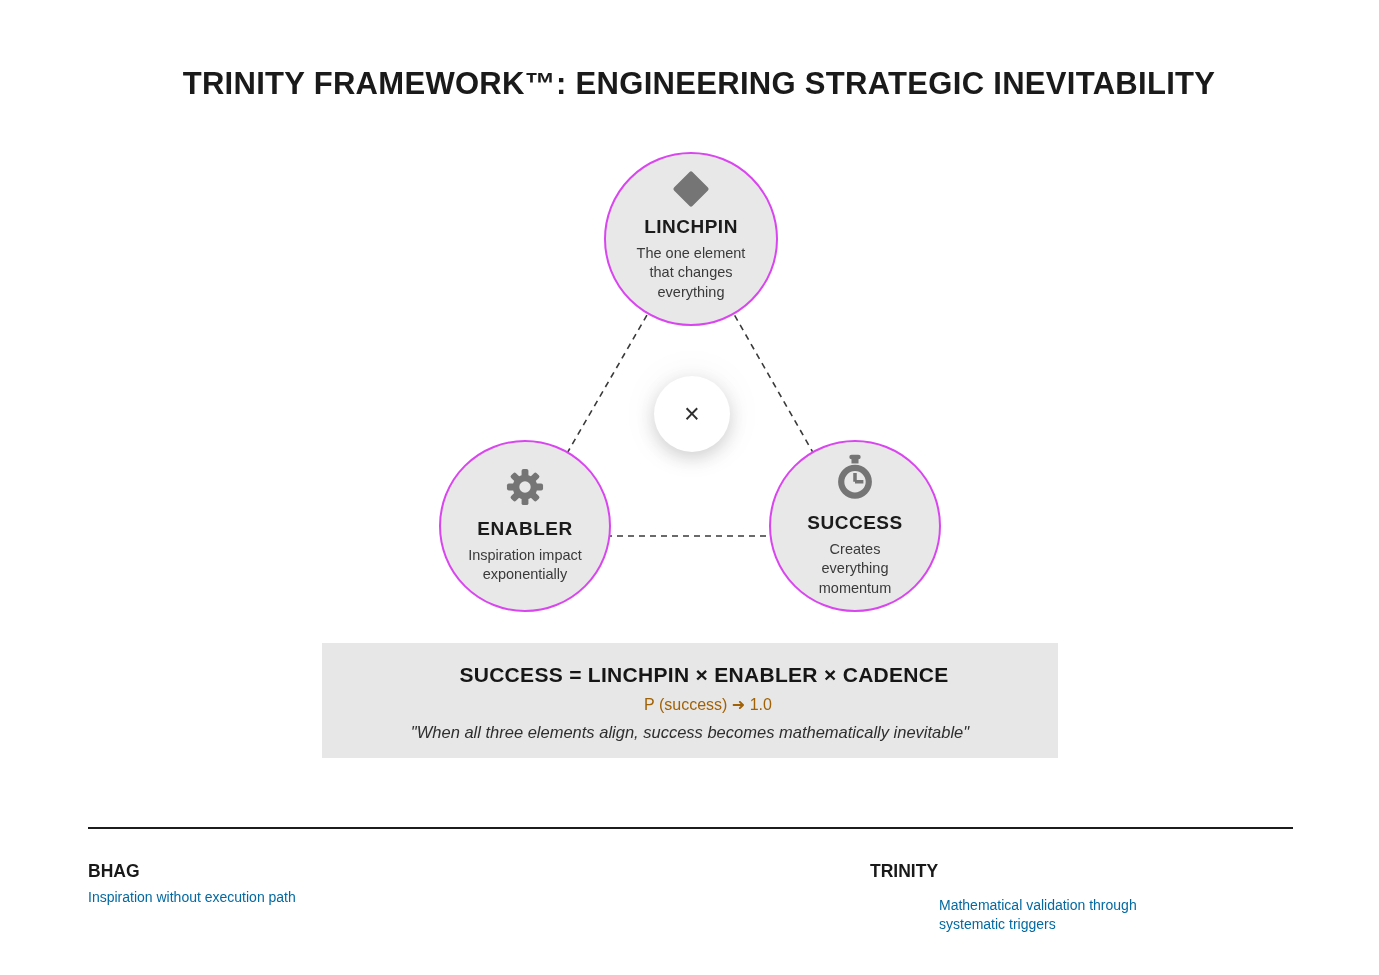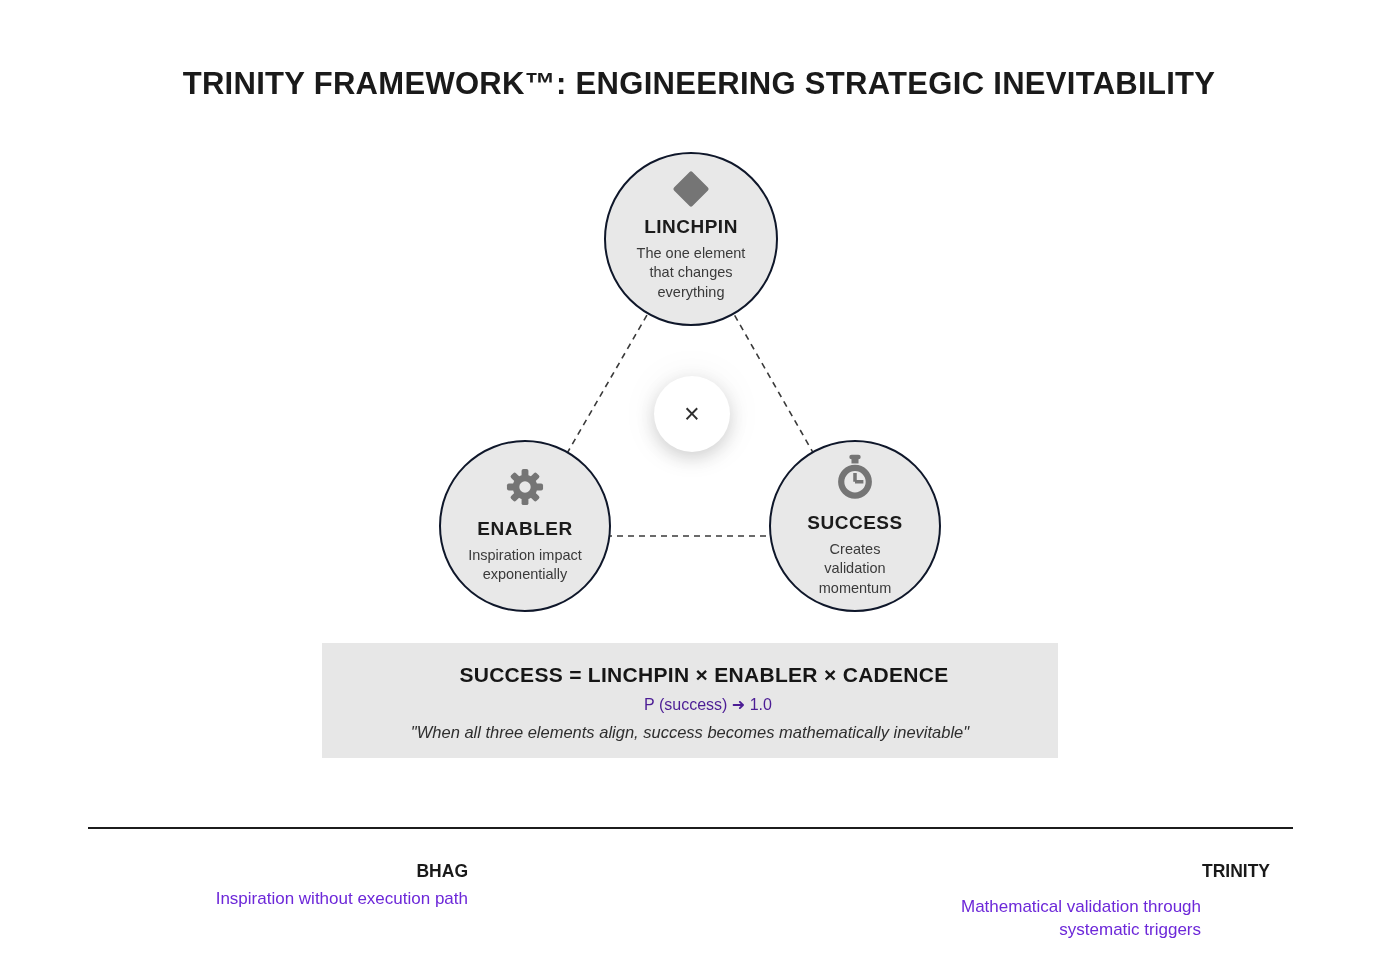--- a/index.html
+++ b/index.html
@@ -25,21 +25,21 @@
   }
   svg.connectors {
     position: absolute;
     top: 0; left: 0;
     z-index: 1;
   }
   .node {
     position: absolute;
     border-radius: 50%;
     background: #e8e8e8;
-    border: 2px solid #0f172a;
+    border: 2px solid #d946ef;
     box-sizing: border-box;
     display: flex;
     flex-direction: column;
     align-items: center;
     justify-content: center;
     text-align: center;
     z-index: 2;
   }
   .node-top   { left: 604px; top: 152px; width: 174px; height: 174px; }
   .node-left  { left: 439px; top: 440px; width: 172px; height: 172px; }
@@ -95,52 +95,52 @@
   .formula-equation {
     font-size: 21px;
     font-weight: bold;
     letter-spacing: 0.3px;
     color: #161616;
     margin-left: 28px;
   }
   .formula-probability {
     font-size: 16px;
     margin-top: 8px;
-    color: #4c1d95;
+    color: #a16207;
     margin-left: 36px;
   }
   .formula-quote {
     font-size: 16.5px;
     font-style: italic;
     margin-top: 9px;
     color: #2e2e2e;
   }
   .footer-rule {
     position: absolute;
     left: 88px; top: 827px;
     width: 1205px; height: 2px;
     background: #1c1c1c;
   }
   .footer-col {
     position: absolute;
     top: 861px;
-    text-align: right;
+    text-align: left;
   }
   .footer-col-left  { left: 88px;  width: 380px; }
   .footer-col-right { left: 870px; width: 400px; }
   .footer-title {
     font-size: 17.5px;
     font-weight: bold;
     color: #191919;
   }
   .footer-desc {
-    font-size: 17px;
+    font-size: 14px;
     line-height: 1.35;
     margin: 6px auto 0;
-    color: #6d28d9;
+    color: #0369a1;
   }
   .footer-col-right .footer-desc { width: 262px; margin-top: 14px; }
 </style>
 </head>
 <body>
 
 <div class="canvas">
 
   <div class="title">TRINITY FRAMEWORK™: ENGINEERING STRATEGIC INEVITABILITY</div>
 
@@ -182,21 +182,21 @@
   <div class="node node-right">
     <span>
       <svg width="38" height="46" viewBox="-14 -17 28 34">
         <rect x="-4.2" y="-16.5" width="8.4" height="3.4" rx="1.7" fill="#757575"></rect>
         <rect x="-2.6" y="-14.5" width="5.2" height="4.5" fill="#757575"></rect>
         <circle cx="0" cy="3.5" r="10.2" fill="none" stroke="#757575" stroke-width="4.6"></circle>
         <path d="M0,3.5 L0,-3 M0,3.5 L6.2,3.5" fill="none" stroke="#757575" stroke-width="2.6" stroke-linecap="butt"></path>
       </svg>
     </span>
     <div class="node-label">SUCCESS</div>
-    <div class="node-desc">Creates validation momentum</div>
+    <div class="node-desc">Creates everything momentum</div>
   </div>
 
   <div class="op-circle">
     <span>×</span>
   </div>
 
   <div class="formula-box">
     <div class="formula-equation">SUCCESS = LINCHPIN × ENABLER × CADENCE</div>
     <div class="formula-probability">P (success) ➜ 1.0</div>
     <div class="formula-quote">"When all three elements align, success becomes mathematically inevitable"</div>

